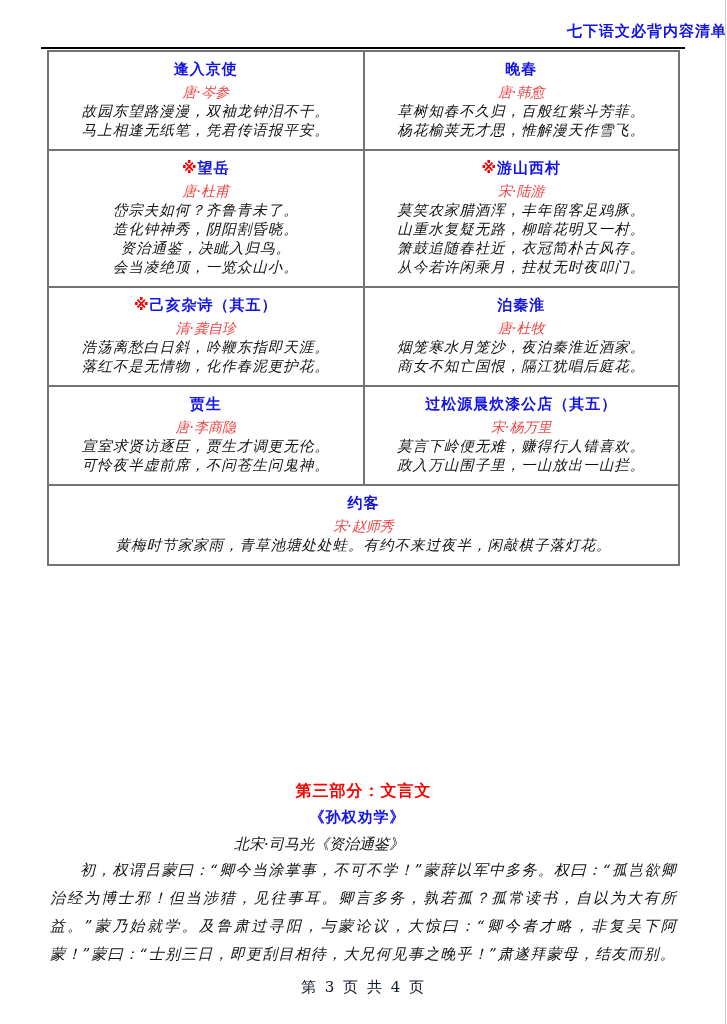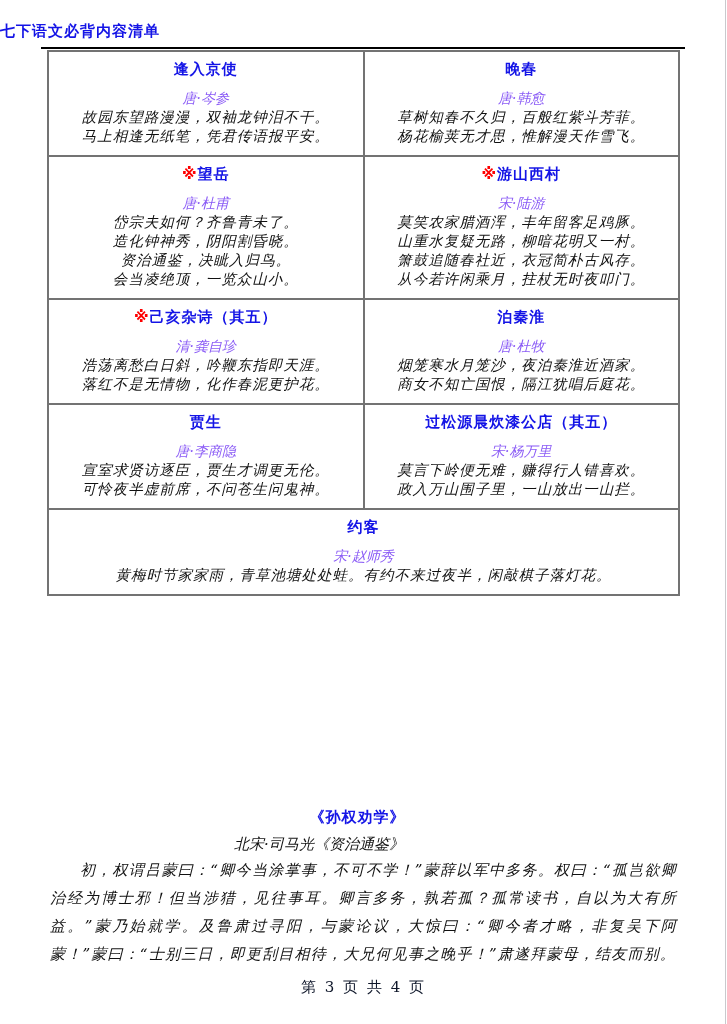--- a/index.html
+++ b/index.html
@@ -17,21 +17,21 @@
   }
   .page-edge-right {
     position: absolute; top: 0; right: 1px; bottom: 0;
     width: 1px; background: #c9c9cd;
   }
 
   
   .doc-title {
     margin: 0;
     padding-top: 22px;
-    text-align: left;
+    text-align: right;
     font-size: 15px;
     font-weight: bold;
     letter-spacing: 1px;
     color: var(--accent-blue);
   }
 
   
   .top-rule {
     position: absolute;
     left: 41px; top: 47px;
@@ -67,22 +67,22 @@
     color: var(--accent-blue);
   }
   .poem-title .mark { color: var(--accent-red); }
   .kai {
     font-family: "DejaVu Serif", serif;
     font-style: italic;
   }
   .poem-author {
     font-size: 14px;
     line-height: 19px;
-    margin-top: 10px;
-    color: #8b5cf6;
+    margin-top: 4px;
+    color: #ef4444;
   }
   .poem-line {
     font-size: 14.5px;
     line-height: 19px;
     letter-spacing: 1px;
     color: #111;
   }
 
   
   .section-heading {
@@ -214,20 +214,21 @@
         <tr>
           <td colspan="2">
             <div class="poem-title"><span>约客</span></div>
             <div class="poem-author kai">宋·赵师秀</div>
             <div class="poem-line kai">黄梅时节家家雨，青草池塘处处蛙。有约不来过夜半，闲敲棋子落灯花。</div>
           </td>
         </tr>
       </tbody>
   </table>
 
+  <div class="section-heading">第三部分：文言文</div>
   <div class="work-title">《孙权劝学》</div>
   <div class="source-line kai">北宋·司马光《资治通鉴》</div>
   <p class="classical-paragraph kai">初，权谓吕蒙曰：“卿今当涂掌事，不可不学！”蒙辞以军中多务。权曰：“孤岂欲卿治经为博士邪！但当涉猎，见往事耳。卿言多务，孰若孤？孤常读书，自以为大有所益。”蒙乃始就学。及鲁肃过寻阳，与蒙论议，大惊曰：“卿今者才略，非复吴下阿蒙！”蒙曰：“士别三日，即更刮目相待，大兄何见事之晚乎！”肃遂拜蒙母，结友而别。</p>
 
   <div class="page-footer">第 3 页 共 4 页</div>
 
   <div class="page-edge-right"></div>
 </div>
 
 </body></html>

